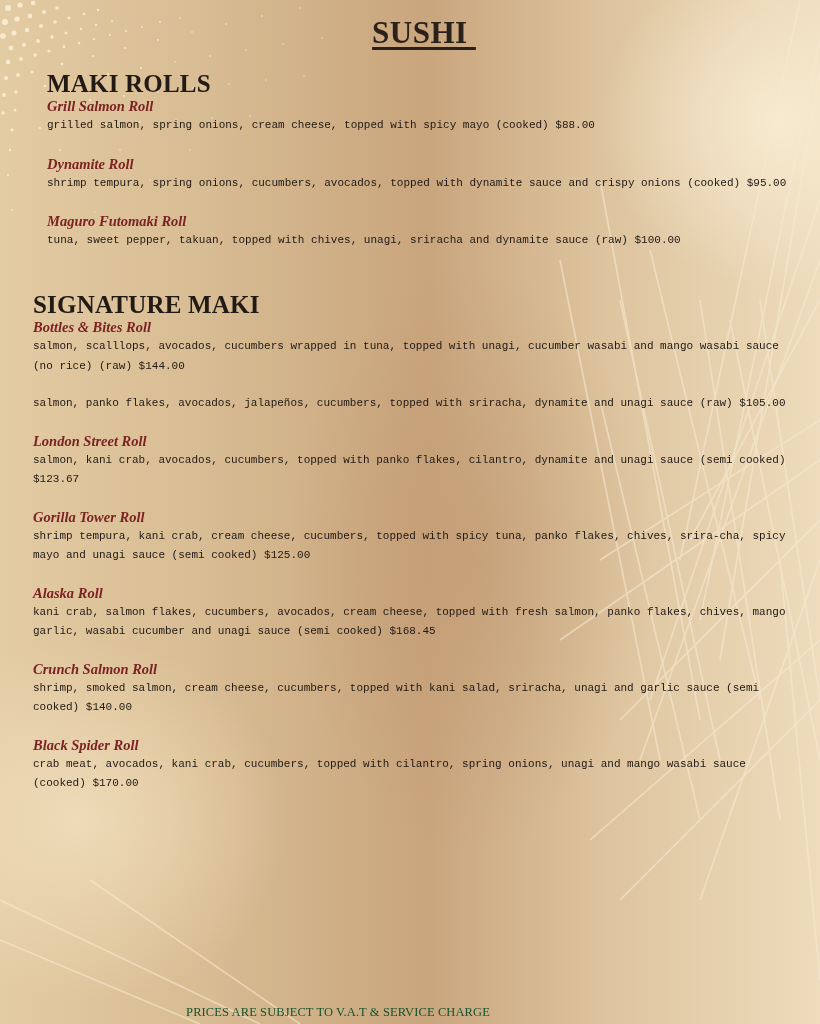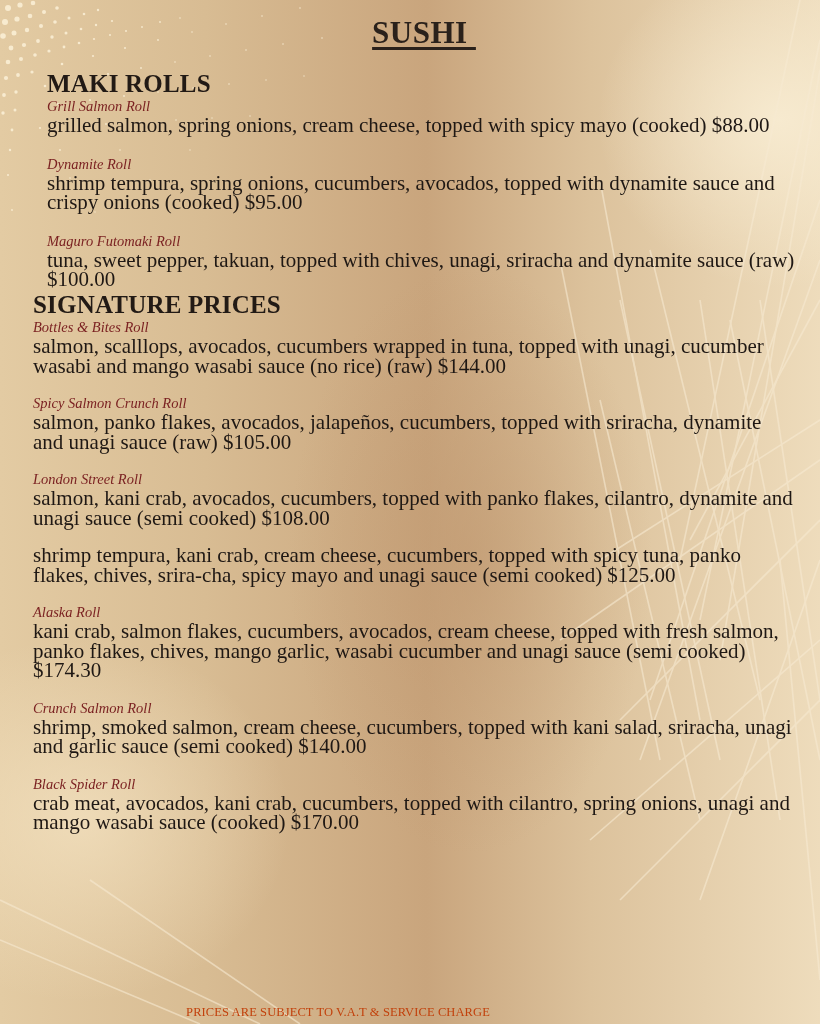--- a/index.html
+++ b/index.html
@@ -20,30 +20,30 @@
       font-family: "Liberation Serif", serif; font-weight: bold; font-size: 31px;
       letter-spacing: 0.5px; color: #2a211b; padding-left: 28px;
     }
     .title span { text-decoration: underline; text-decoration-thickness: 3px; text-underline-offset: 4px; white-space: pre; }
     .section-title {
       font-family: "Liberation Serif", serif; font-size: 25px; line-height: 26px;
       color: #221a15; margin: 0; letter-spacing: 0.2px;
     }
     .item { margin: 0 0 18px 0; }
     .item-name {
-      font-family: "Liberation Serif", serif; font-style: italic; font-weight: normal;
+      font-family: "Liberation Serif", serif; font-style: italic; font-weight: bold;
       font-size: 14.5px; line-height: 19px; color: #7b2222;
     }
     .item-desc {
-      font-family: Liberation Serif, serif; font-size: 21px; line-height: 19.5px;
+      font-family: Liberation Mono, monospace; font-size: 11px; line-height: 19.5px;
       color: #1f1814; width: 760px;
     }
     .footer {
       position: absolute; left: 0; width: 676px; top: 1005px; text-align: center;
-      font-family: "Liberation Serif", serif; font-size: 12.5px; color: #c2410c; letter-spacing: 0.1px;
+      font-family: "Liberation Serif", serif; font-size: 12.5px; color: #14532d; letter-spacing: 0.1px;
     }
   </style>
 </head>
 <body>
 
 <svg class="deco" width="820" height="1024" viewBox="0 0 820 1024">
   <g fill="#fff6df" opacity="0.75">
     <circle cx="8" cy="8" r="3"></circle>
       <circle cx="20" cy="5" r="2.6"></circle>
       <circle cx="33" cy="3" r="2.3"></circle>
@@ -173,39 +173,39 @@
       <div class="item-name">Dynamite Roll</div>
       <div class="item-desc">shrimp tempura, spring onions, cucumbers, avocados, topped with dynamite sauce and crispy onions (cooked) $95.00</div>
     </div>
     <div class="item">
       <div class="item-name">Maguro Futomaki Roll</div>
       <div class="item-desc">tuna, sweet pepper, takuan, topped with chives, unagi, sriracha and dynamite sauce (raw) $100.00</div>
     </div>
   </div>
 
   <div style="position:absolute; top:292px; left:0;">
-    <h2 class="section-title">SIGNATURE PRICES</h2>
+    <h2 class="section-title">SIGNATURE MAKI</h2>
     <div class="item">
       <div class="item-name">Bottles &amp; Bites Roll</div>
       <div class="item-desc">salmon, scalllops, avocados, cucumbers wrapped in tuna, topped with unagi, cucumber wasabi and mango wasabi sauce (no rice) (raw) $144.00</div>
     </div>
     <div class="item">
-      <div class="item-name">Spicy Salmon Crunch Roll</div>
       <div class="item-desc">salmon, panko flakes, avocados, jalapeños, cucumbers, topped with sriracha, dynamite and unagi sauce (raw) $105.00</div>
     </div>
     <div class="item">
       <div class="item-name">London Street Roll</div>
-      <div class="item-desc">salmon, kani crab, avocados, cucumbers, topped with panko flakes, cilantro, dynamite and unagi sauce (semi cooked) $108.00</div>
-    </div>
-    <div class="item">
+      <div class="item-desc">salmon, kani crab, avocados, cucumbers, topped with panko flakes, cilantro, dynamite and unagi sauce (semi cooked) $123.67</div>
+    </div>
+    <div class="item">
+      <div class="item-name">Gorilla Tower Roll</div>
       <div class="item-desc">shrimp tempura, kani crab, cream cheese, cucumbers, topped with spicy tuna, panko flakes, chives, srira-cha, spicy mayo and unagi sauce (semi cooked) $125.00</div>
     </div>
     <div class="item">
       <div class="item-name">Alaska Roll</div>
-      <div class="item-desc">kani crab, salmon flakes, cucumbers, avocados, cream cheese, topped with fresh salmon, panko flakes, chives, mango garlic, wasabi cucumber and unagi sauce (semi cooked) $174.30</div>
+      <div class="item-desc">kani crab, salmon flakes, cucumbers, avocados, cream cheese, topped with fresh salmon, panko flakes, chives, mango garlic, wasabi cucumber and unagi sauce (semi cooked) $168.45</div>
     </div>
     <div class="item">
       <div class="item-name">Crunch Salmon Roll</div>
       <div class="item-desc">shrimp, smoked salmon, cream cheese, cucumbers, topped with kani salad, sriracha, unagi and garlic sauce (semi cooked) $140.00</div>
     </div>
     <div class="item">
       <div class="item-name">Black Spider Roll</div>
       <div class="item-desc">crab meat, avocados, kani crab, cucumbers, topped with cilantro, spring onions, unagi and mango wasabi sauce (cooked) $170.00</div>
     </div>
   </div>

